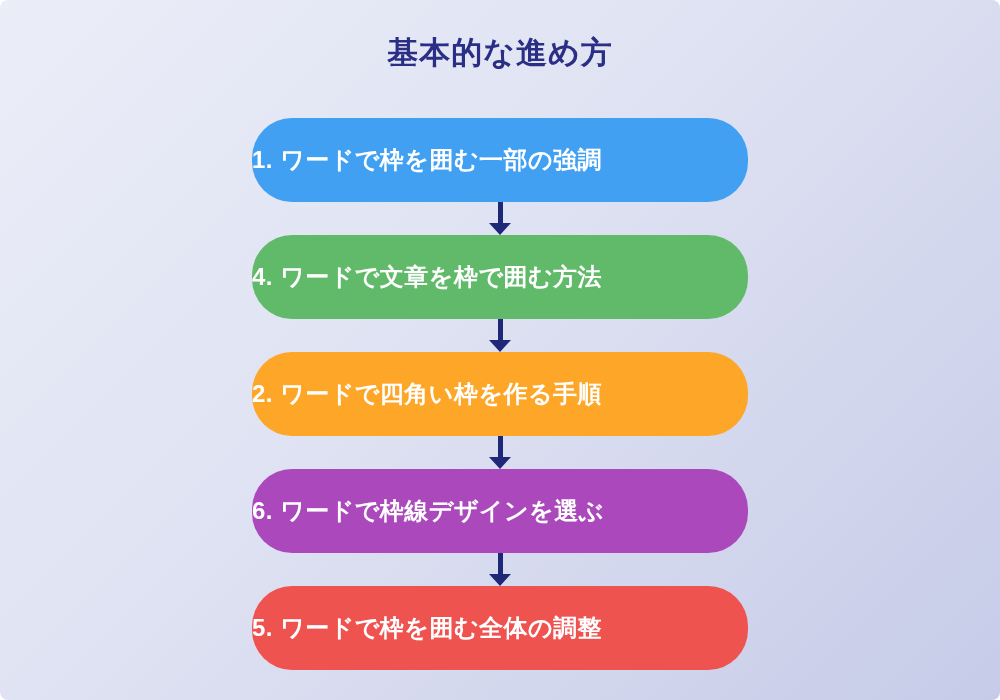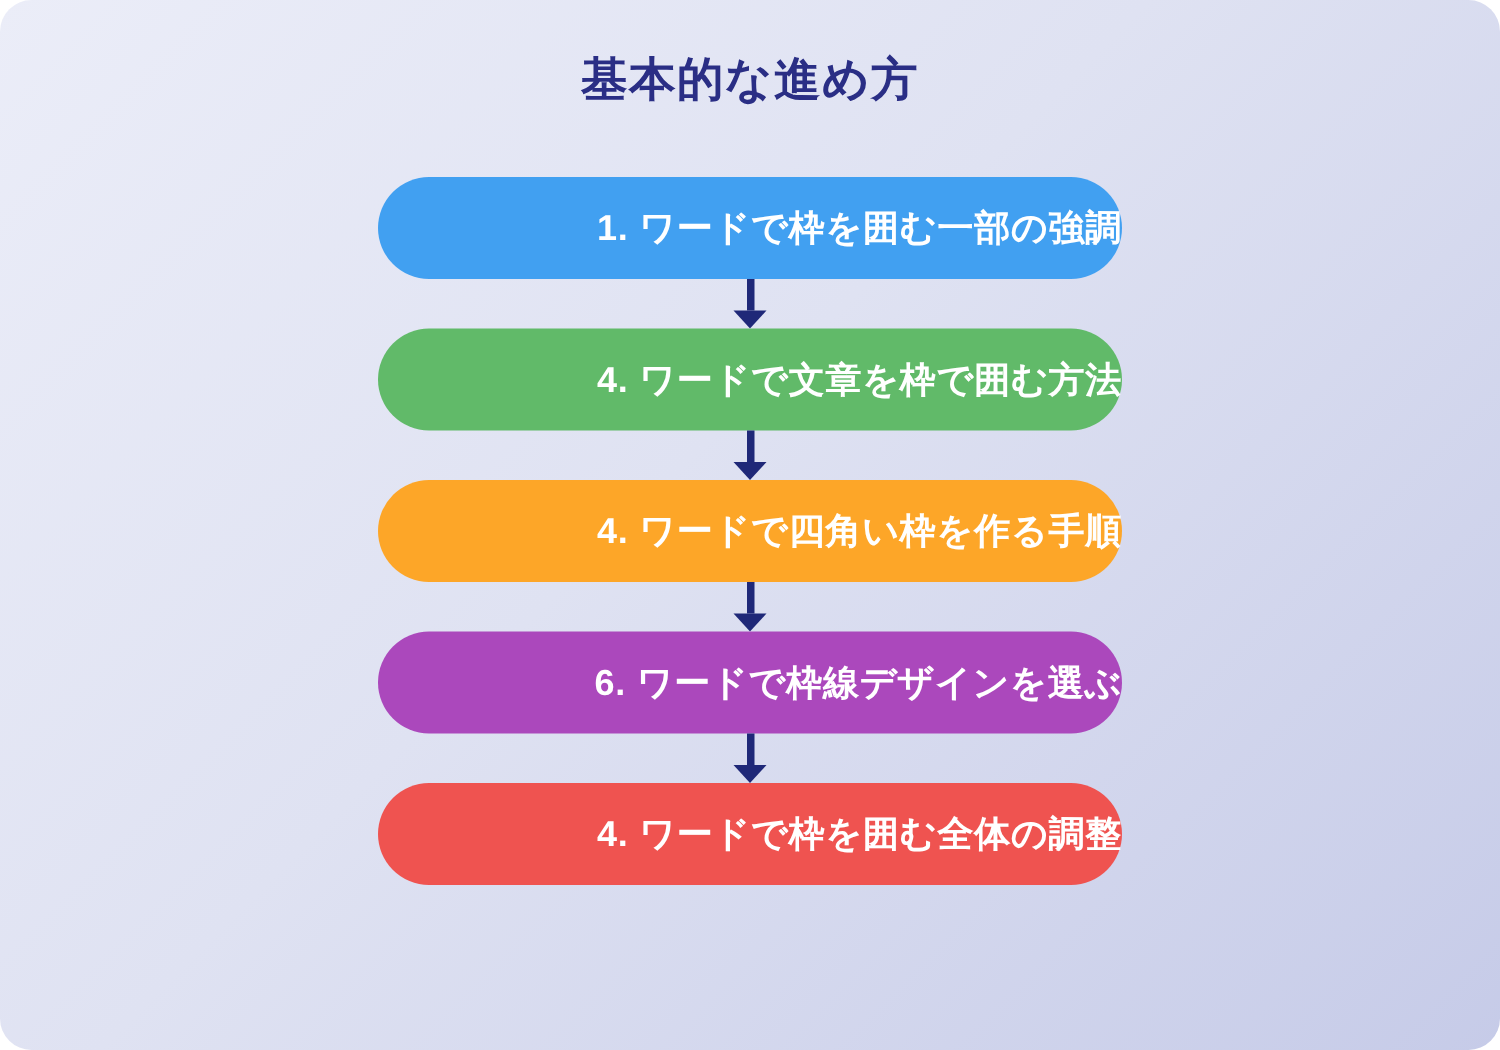--- a/index.html
+++ b/index.html
@@ -7,21 +7,21 @@
     padding: 0;
     background: #ffffff;
     width: 1000px;
     height: 700px;
     overflow: hidden;
   }
   .canvas {
     position: relative;
     width: 1000px;
     height: 700px;
-    border-radius: 21px;
+    border-radius: 8px;
     background: linear-gradient(135deg, #ebedf8 0%, #dfe2f2 45%, #c6cbe8 100%);
     overflow: hidden;
     font-family: "Liberation Sans", "DejaVu Sans", sans-serif;
   }
   .title {
     position: absolute;
     top: 32px;
     left: 0;
     right: 0;
     margin: 0;
@@ -34,25 +34,25 @@
     position: absolute;
     top: 118px;
     left: 50%;
     transform: translateX(-50%);
     display: flex;
     flex-direction: column;
     align-items: center;
   }
   .pill {
     width: 496px;
-    height: 68px;
+    height: 84px;
     border-radius: 40px;
     display: flex;
     align-items: center;
-    justify-content: flex-end;
+    justify-content: flex-start;
     flex: none;
   }
   .pill-label {
     color: #ffffff;
     font-size: 24px;
     font-weight: bold;
     letter-spacing: 0.5px;
     white-space: nowrap;
   }
   .arrow {
@@ -93,34 +93,34 @@
   <div class="pill" style="background: rgb(97, 186, 105);">
     <span class="pill-label">4. ワードで文章を枠で囲む方法</span>
   </div>
 
   <div class="arrow">
     <div class="arrow-line" style="background: rgb(31, 40, 120);"></div>
     <div class="arrow-head" style="border-top-color: rgb(31, 40, 120);"></div>
   </div>
 
   <div class="pill" style="background: rgb(253, 166, 40);">
-    <span class="pill-label">4. ワードで四角い枠を作る手順</span>
+    <span class="pill-label">2. ワードで四角い枠を作る手順</span>
   </div>
 
   <div class="arrow">
     <div class="arrow-line" style="background: rgb(31, 40, 120);"></div>
     <div class="arrow-head" style="border-top-color: rgb(31, 40, 120);"></div>
   </div>
 
   <div class="pill" style="background: rgb(171, 72, 188);">
     <span class="pill-label">6. ワードで枠線デザインを選ぶ</span>
   </div>
 
   <div class="arrow">
     <div class="arrow-line" style="background: rgb(31, 40, 120);"></div>
     <div class="arrow-head" style="border-top-color: rgb(31, 40, 120);"></div>
   </div>
 
   <div class="pill" style="background: rgb(239, 83, 80);">
-    <span class="pill-label">4. ワードで枠を囲む全体の調整</span>
+    <span class="pill-label">5. ワードで枠を囲む全体の調整</span>
   </div>
 </div>
 </div>
 
 </body></html>

